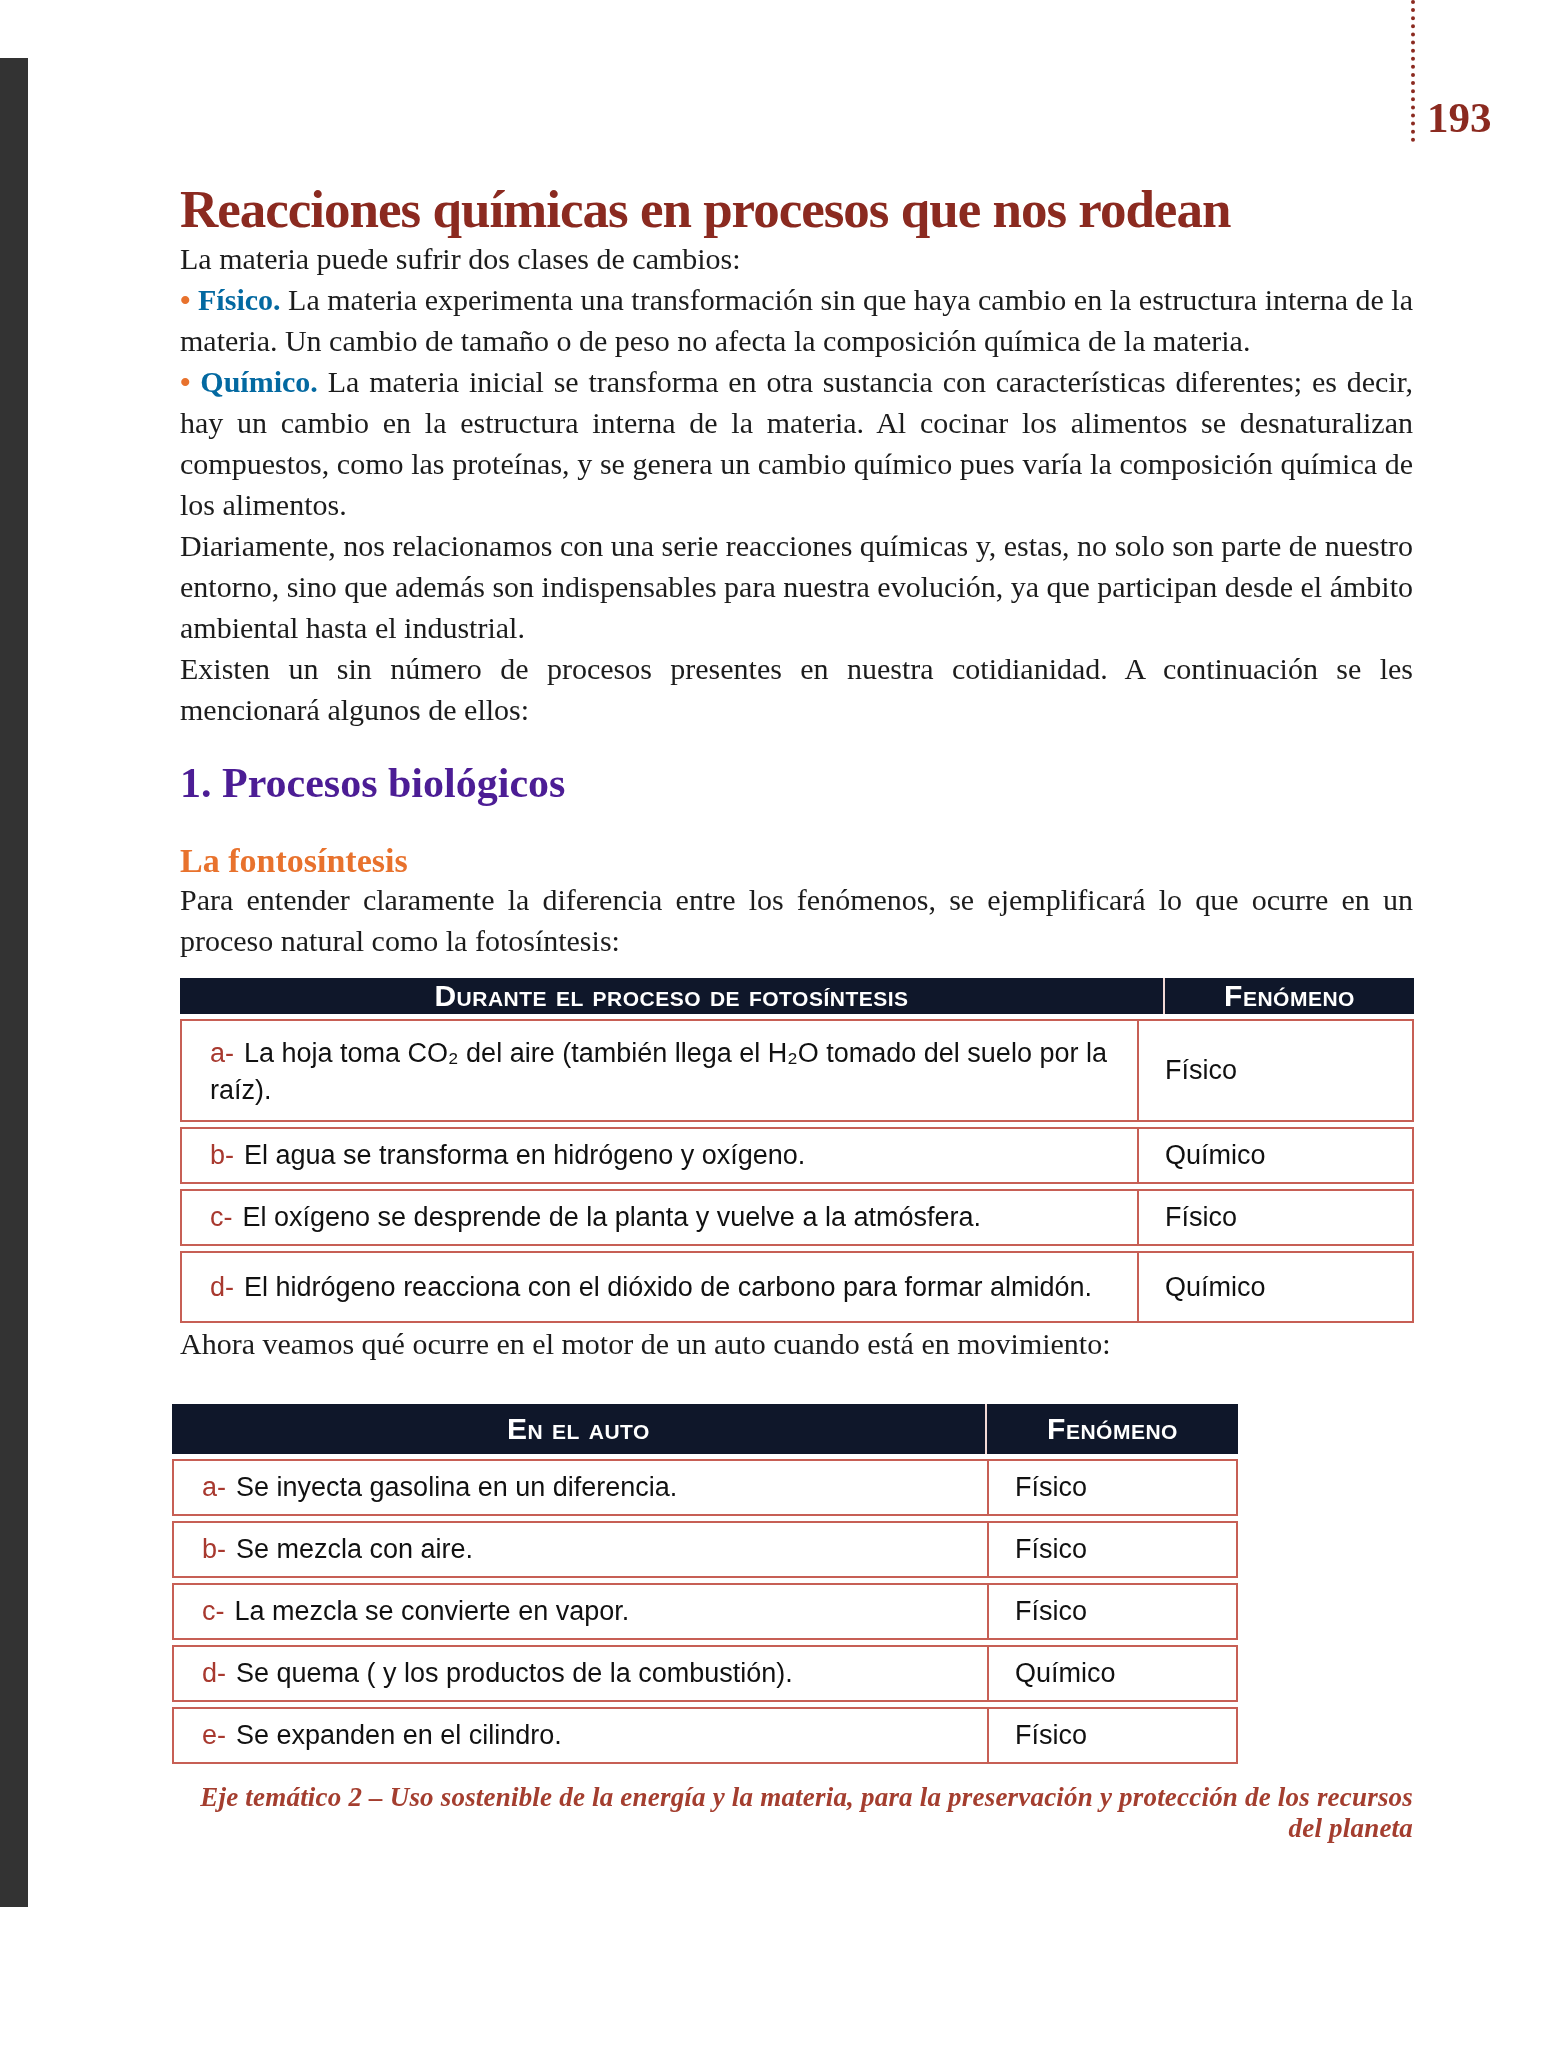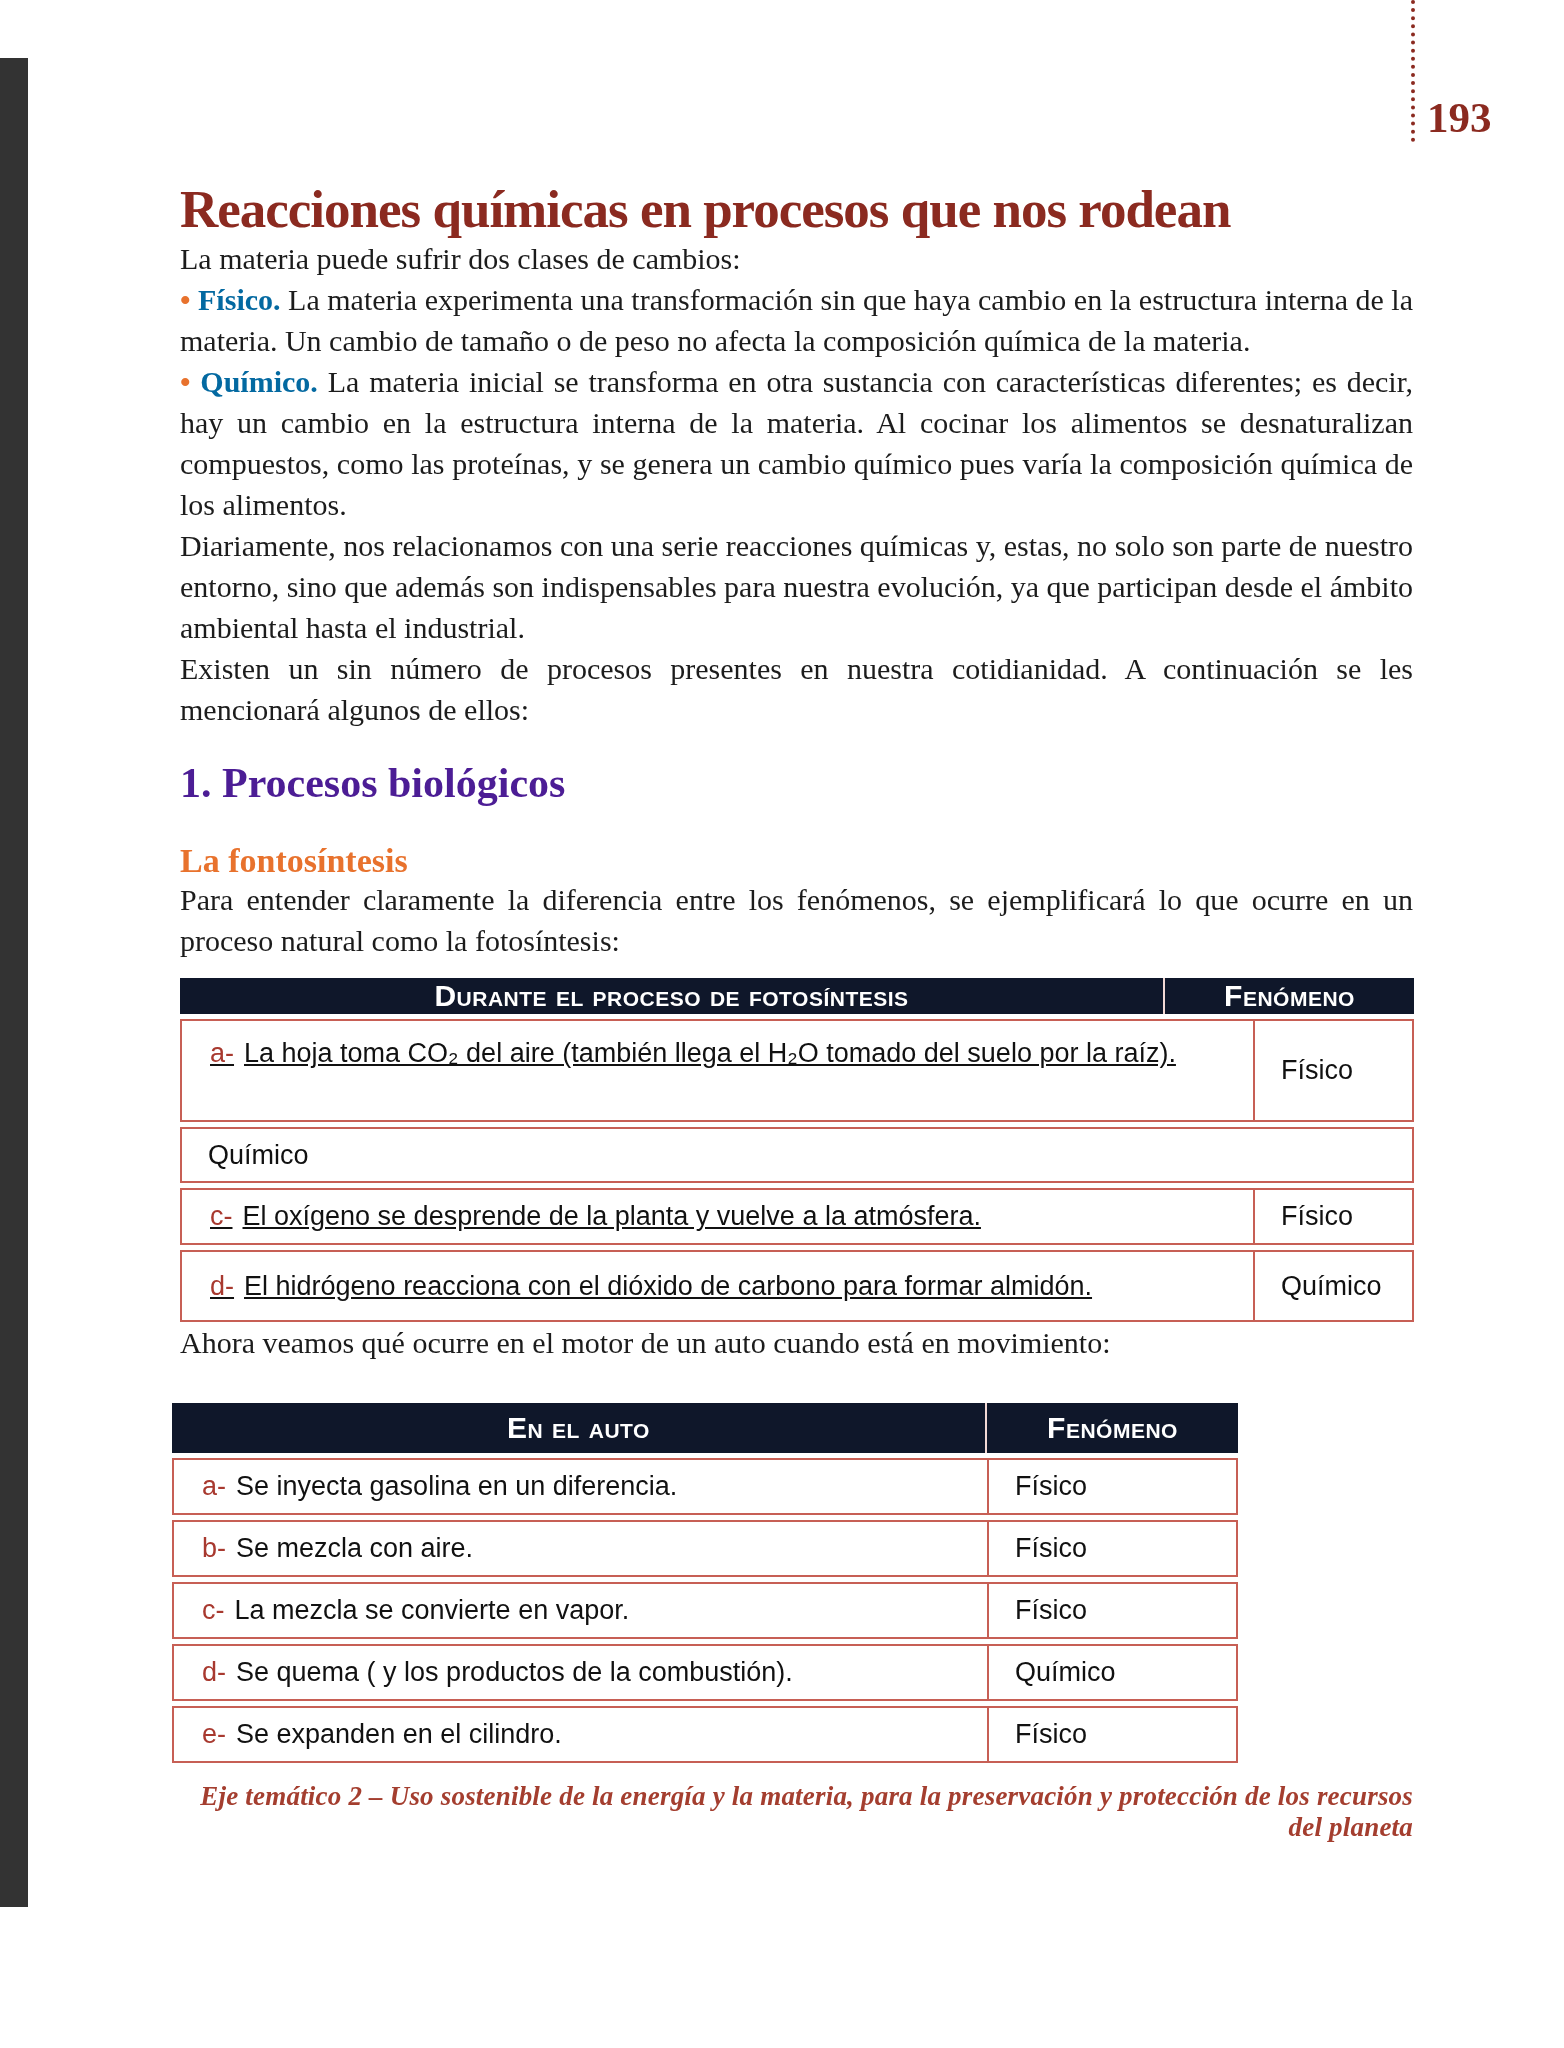--- a/index.html
+++ b/index.html
@@ -76,21 +76,21 @@
   }
   .trow .c2{
     flex:1;display:flex;align-items:center;
     padding:8px 8px 8px 26px;font-size:27px;color:#111;
   }
   .row-letter{color:#a8392f;margin-right:10px;white-space:pre;}
   
   .t-photo{width:1234px;}
   .t-photo .thead{height:36px;}
   .t-photo .thead .hc1{width:985px;}
-  .t-photo .c1{width:1073px;text-decoration:underline;}
+  .t-photo .c1{width:957px;}
   .t-photo .trow:nth-of-type(2){min-height:103px;}
   .t-photo .trow:nth-of-type(2) .c1{align-items:flex-start;padding-top:14px;}
   .t-photo .trow:nth-of-type(3){min-height:56px;}
   .t-photo .trow:nth-of-type(4){min-height:52px;}
   .t-photo .trow:nth-of-type(5){min-height:72px;}
   
   .t-car{width:1066px;margin-left:-8px;margin-top:40px;}
   .t-car .thead{height:50px;}
   .t-car .thead .hc1{width:815px;}
   .t-car .c1{width:815px;}
@@ -135,20 +135,23 @@
         <div class="hc hc1">Durante el proceso de fotosíntesis</div>
         <div class="hc hc2">Fenómeno</div>
       </div>
       <div class="trow">
         <div class="c1">
             <span><span class="row-letter">a-</span><span>La hoja toma  CO₂  del aire (también llega el H₂O tomado del suelo por la raíz).</span></span>
           </div>
         <div class="c2">Físico</div>
       </div>
       <div class="trow">
+        <div class="c1">
+            <span><span class="row-letter">b-</span><span>El agua se transforma en hidrógeno y oxígeno.</span></span>
+          </div>
         <div class="c2">Químico</div>
       </div>
       <div class="trow">
         <div class="c1">
             <span><span class="row-letter">c-</span><span>El oxígeno se desprende de la planta y vuelve a la atmósfera.</span></span>
           </div>
         <div class="c2">Físico</div>
       </div>
       <div class="trow">
         <div class="c1">

